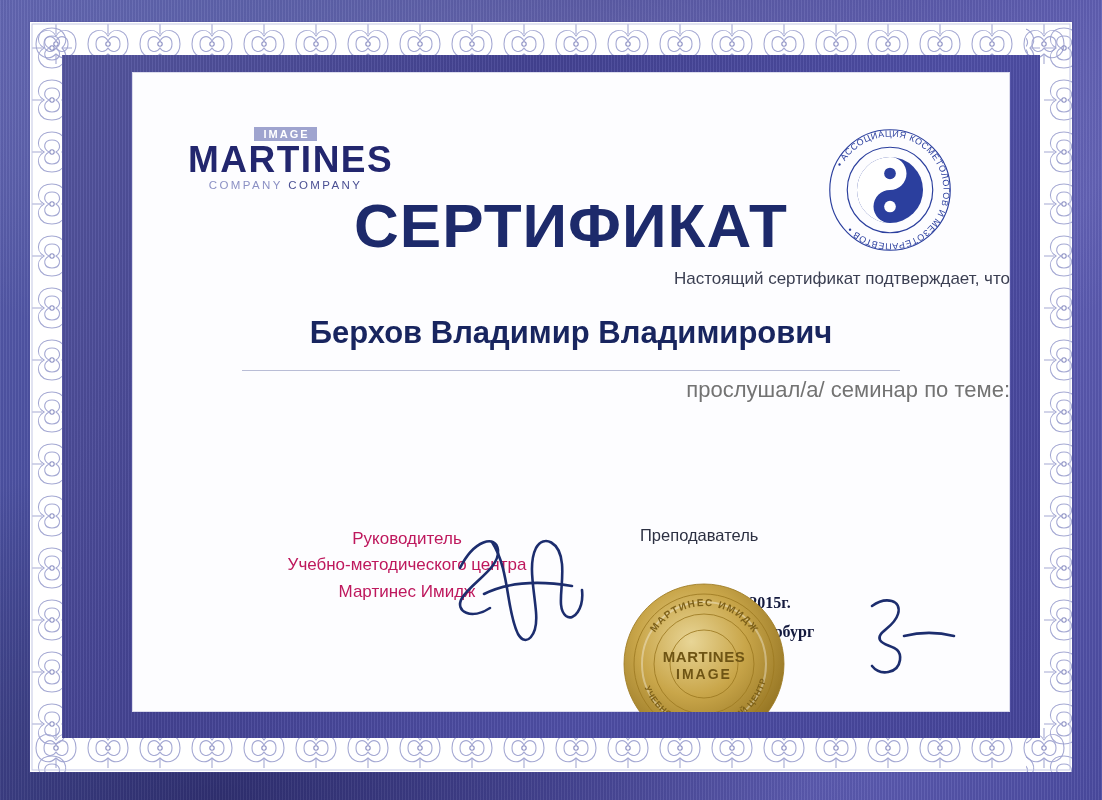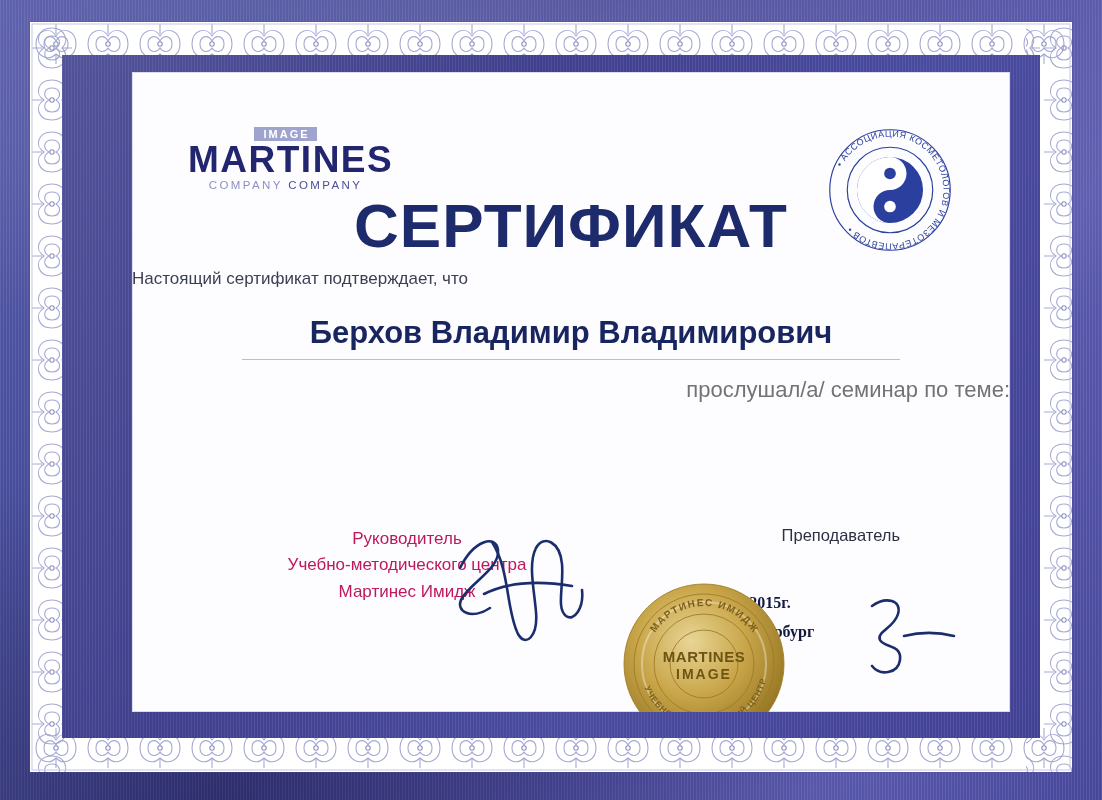--- a/index.html
+++ b/index.html
@@ -137,33 +137,33 @@
     font-size: 62px;
     font-weight: bold;
     letter-spacing: 1px;
     color: #1d2a6b;
     text-shadow: 0 1px 0 rgba(255,255,255,0.6);
   }
   .subtitle {
     position: absolute;
     left: 0; right: 0;
     top: 197px;
-    text-align: left;
+    text-align: right;
     font-size: 17px;
     color: #3b3f52;
   }
   .recipient {
     position: absolute;
     left: 110px; right: 110px;
     top: 243px;
     text-align: center;
     font-size: 31px;
     font-weight: bold;
     color: #18255f;
-    padding-bottom: 8px;
+    padding-bottom: 19px;
     border-bottom: 1px solid #b9bdd6;
   }
   .action-line {
     position: absolute;
     left: 0; right: 0;
     top: 305px;
     text-align: right;
     font-size: 22px;
     color: #737373;
   }
@@ -188,21 +188,21 @@
     text-align: center;
     font-size: 17px;
     line-height: 1.55;
     color: #be185d;
   }
   .sig-right-label {
     position: absolute;
     right: 110px;
     top: 454px;
     width: 260px;
-    text-align: right;
+    text-align: left;
     font-size: 16.5px;
     color: #2c3042;
   }
   .date-line {
     position: absolute;
     left: 556px;
     top: 522px;
     font-size: 16px;
     font-weight: bold;
     font-family: "Liberation Serif", serif;

